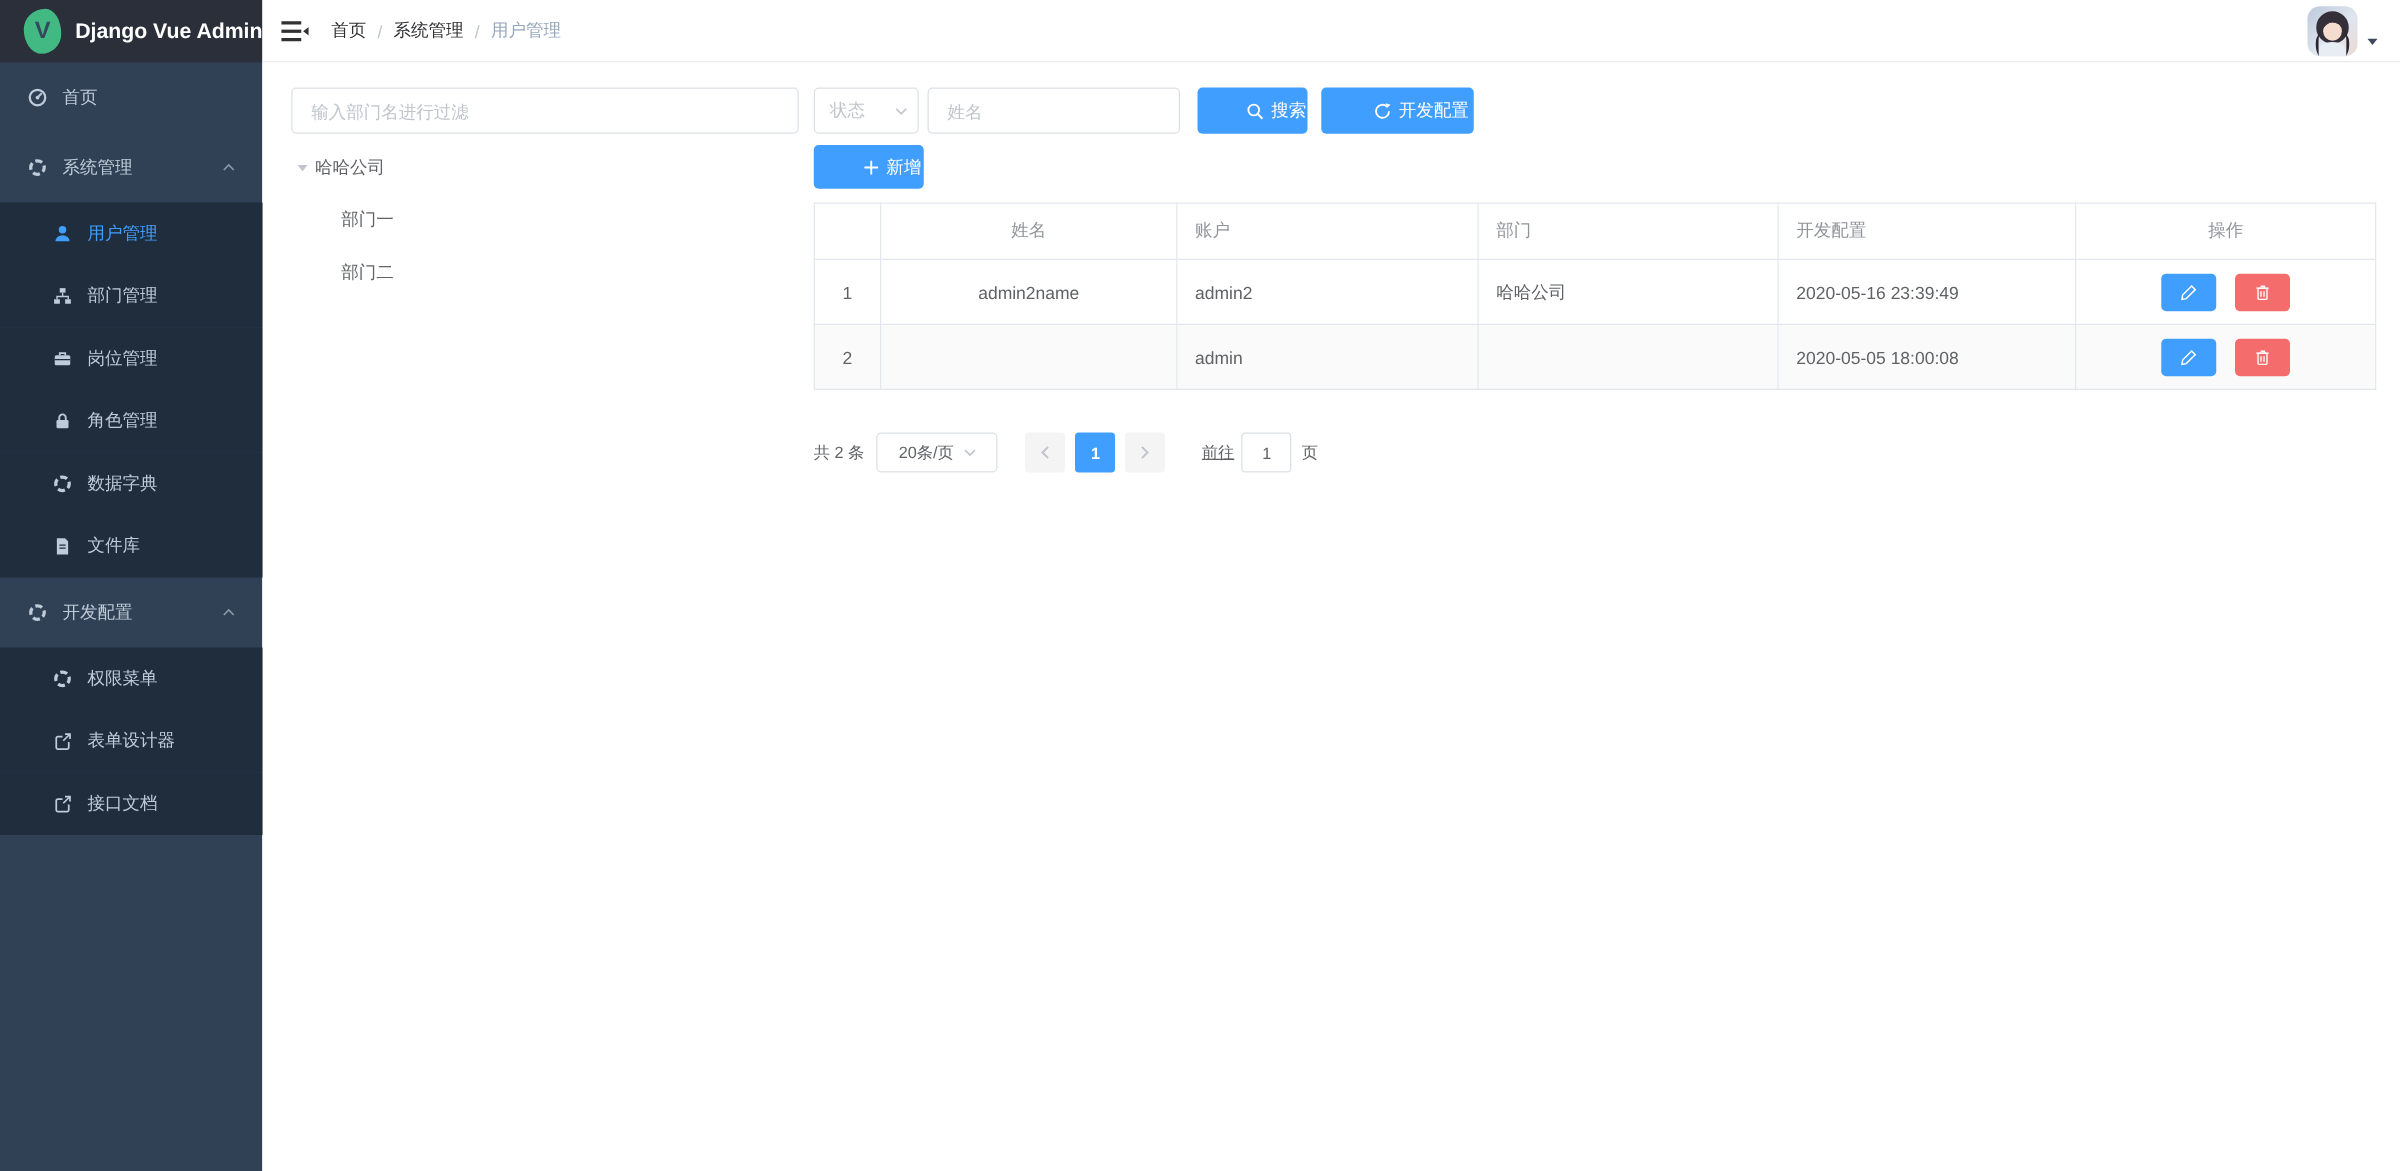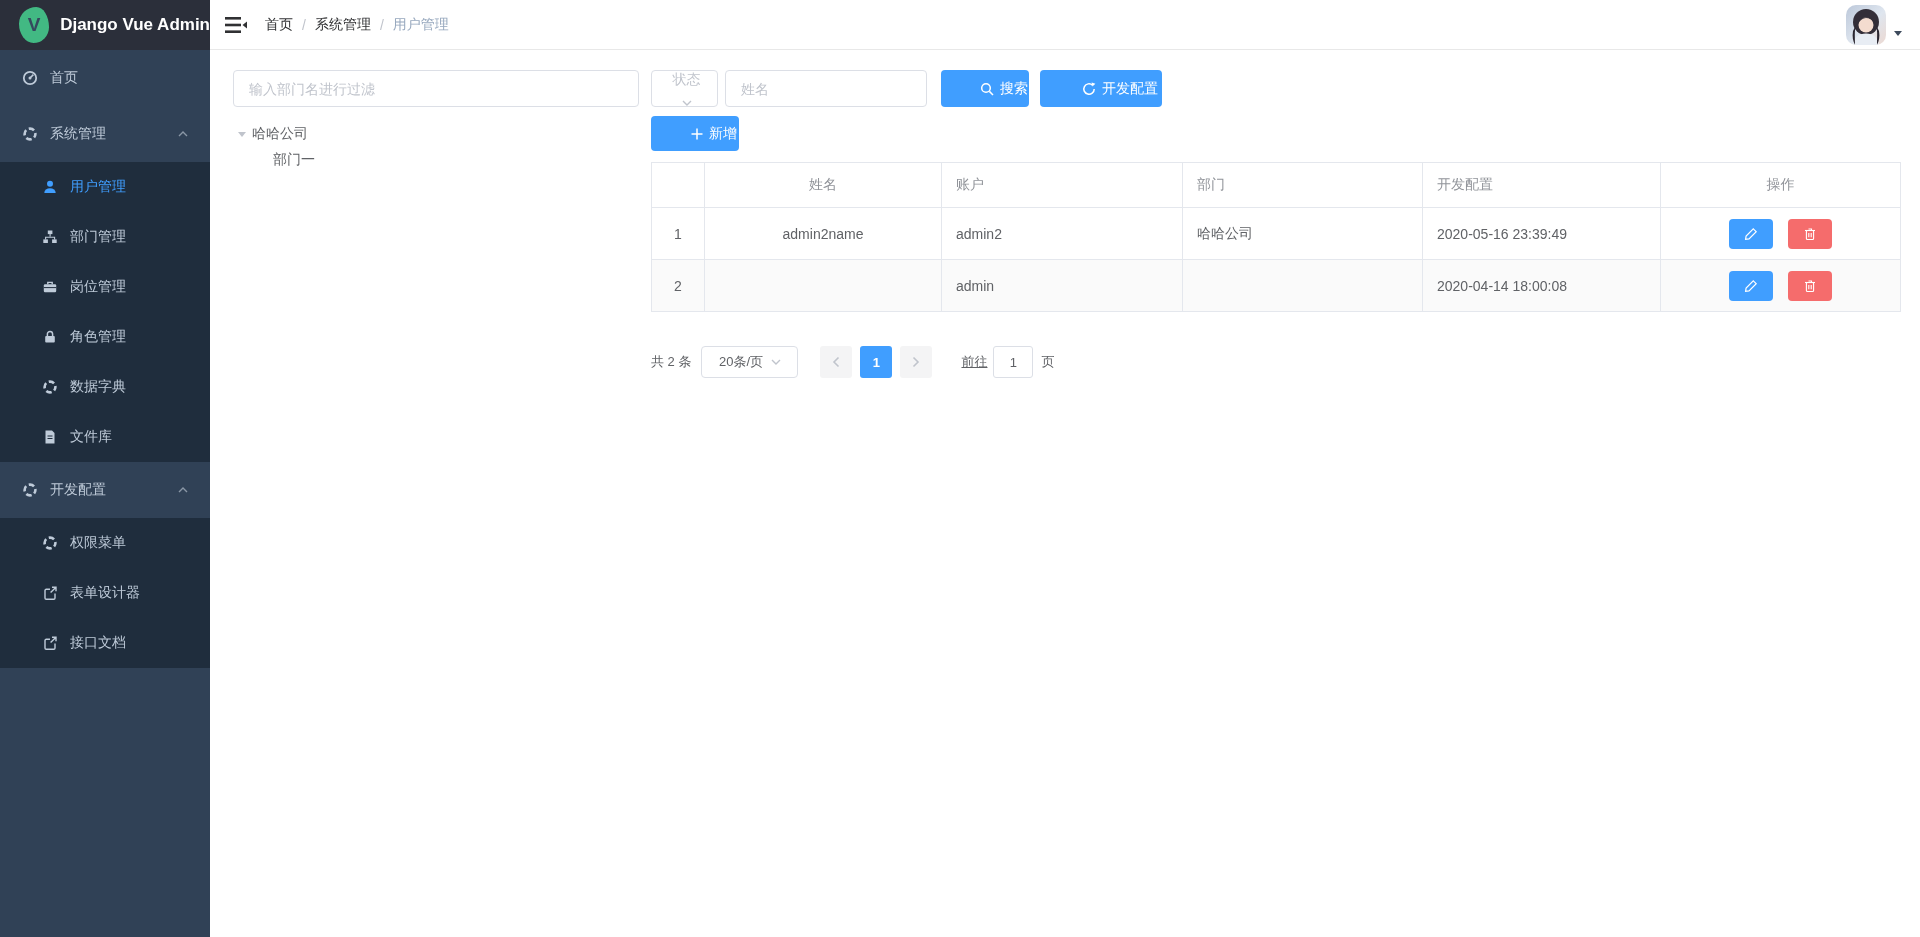--- a/index.html
+++ b/index.html
@@ -48,28 +48,28 @@
 
   .tree-panel { width:406px; flex:0 0 406px; margin-right:12px; }
   .tree-filter { width:406px; height:37px; border:1px solid #dcdfe6; border-radius:4px;
                  padding:0 15px; font-size:14px; color:#0c4a6e; outline:none;
                  font-family:"Liberation Sans", sans-serif; }
   .tree-filter::placeholder { color:#c0c4cc; }
   .tree { margin-top:14px; font-size:14px; color:#606266; }
   .tree-node { height:26px; display:flex; align-items:center; cursor:pointer; }
   .tree-caret { width:0; height:0; border-left:4.5px solid transparent; border-right:4.5px solid transparent;
                 border-top:5.5px solid #c0c4cc; margin:0 6px 0 5px; }
-  .tree-node.child { padding-left:40px; }
+  .tree-node.child { padding-left:40px;margin-top:16px; }
 
   .table-panel { flex:1; min-width:0; }
   .filter-row { display:flex; align-items:center; }
   .sel { height:37px; border:1px solid #dcdfe6; border-radius:4px; display:flex; align-items:center;
          justify-content:space-between; padding:0 8px 0 12px; color:#c0c4cc; font-size:14px;
          cursor:pointer; background:#fff; }
-  .sel-status { width:67px; margin-right:7px;flex-direction:column; }
+  .sel-status { width:84px; margin-right:7px; }
   .inp { height:37px; border:1px solid #dcdfe6; border-radius:4px; padding:0 15px; font-size:14px;
          color:#606266; outline:none; font-family:"Liberation Sans", sans-serif; }
   .inp::placeholder { color:#c0c4cc; }
   .inp-name { width:202px; margin-right:7px; }
   .btn { border:none; border-radius:4px; color:#fff; font-size:14px; cursor:pointer;
          display:inline-flex; align-items:center; justify-content:center;
          font-family:"Liberation Sans", sans-serif; }
   .btn-blue { background:#409eff;padding-left:38px; }
   .btn-search { height:37px; width:88px; margin-left:7px; }
   .btn-reset  { height:37px; width:122px; margin-left:11px; }
@@ -267,20 +267,23 @@
 
       <div class="tree-panel">
         <input class="tree-filter" placeholder="输入部门名进行过滤" style="">
         <div class="tree">
           <div class="tree-node">
             <span class="tree-caret"></span>
             <span>哈哈公司</span>
           </div>
           <div class="tree-node child">
             <span>部门一</span>
+          </div>
+          <div class="tree-node child">
+            <span>部门二</span>
           </div>
         </div>
       </div>
 
       <div class="table-panel">
 
         <div class="filter-row">
           <div class="sel sel-status">
             <span>状态</span>
             <svg width="10" height="6" viewBox="0 0 10 6">
@@ -353,21 +356,21 @@
                     <line x1="8.2" y1="6" x2="8.2" y2="10.3" stroke="#fff" stroke-width="1.1"></line>
                   </svg>
                 </button>
               </td>
             </tr>
             <tr class="striped">
               <td class="ta-c">2</td>
               <td class="ta-c"></td>
               <td class="ta-l">admin</td>
               <td class="ta-l"></td>
-              <td class="ta-l">2020-04-14 18:00:08</td>
+              <td class="ta-l">2020-05-05 18:00:08</td>
               <td class="ta-c">
                 <button class="op-btn op-edit">
                   <svg width="14" height="14" viewBox="0 0 14 14">
                     <path d="M9.3 1.8 l2.9 2.9 L5 11.9 l-3.4 .5 .5 -3.4 z" fill="none" stroke="#fff" stroke-width="1.2"></path>
                   </svg>
                 </button>
                 <button class="op-btn op-del">
                   <svg width="14" height="14" viewBox="0 0 14 14">
                     <path d="M5.5 2 h3 v1.3" fill="none" stroke="#fff" stroke-width="1.1"></path>
                     <line x1="2" y1="3.5" x2="12" y2="3.5" stroke="#fff" stroke-width="1.1"></line>

